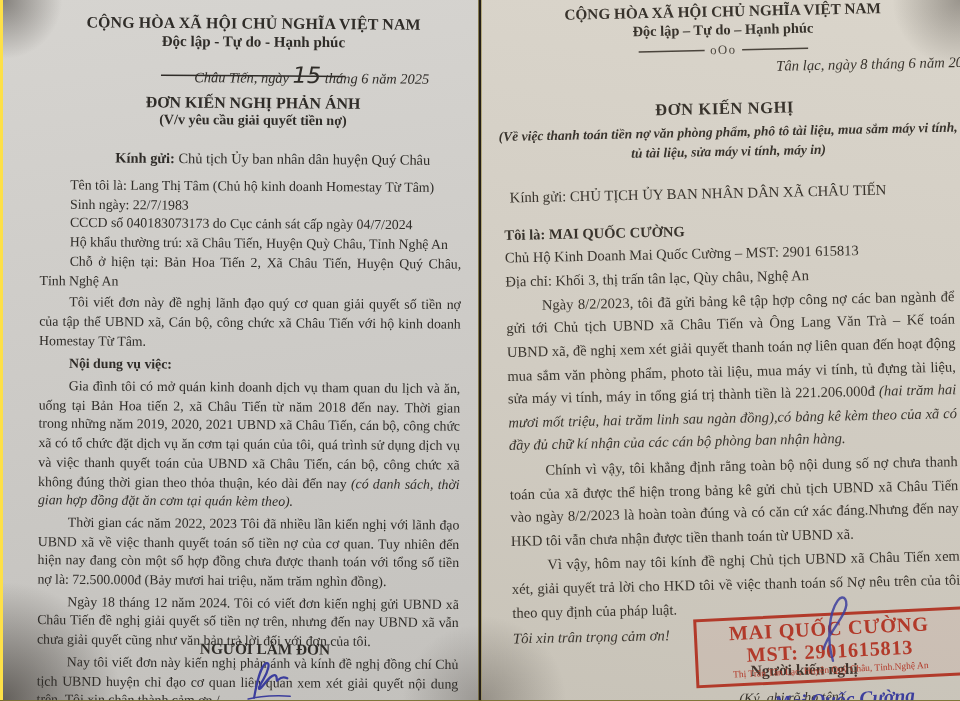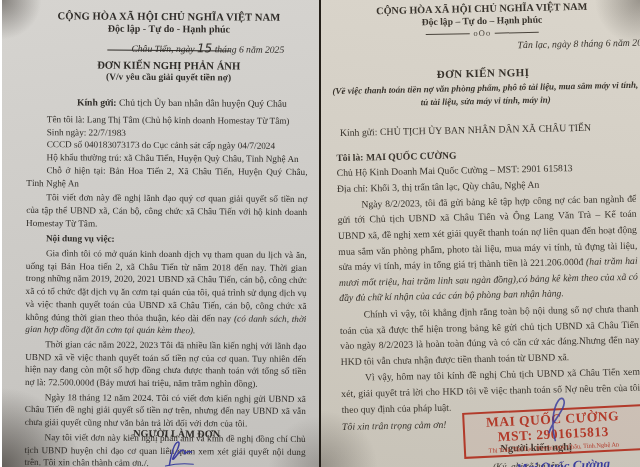--- a/index.html
+++ b/index.html
@@ -1,16 +1,16 @@
 <!DOCTYPE html>
 <html><head>
 <meta charset="utf-8">
 <style>
   html,body{margin:0;padding:0;background:#111;}
-  .screen{position:relative;width:640px;height:467px;background:#ffffff;overflow:hidden;
+  .screen{position:relative;width:640px;height:467px;background:#fde047;overflow:hidden;
     font-family:"Liberation Serif","DejaVu Serif",serif;color:#2f2c28;}
   .page{position:absolute;top:0;height:467px;overflow:hidden;}
   .page-left{left:2px;width:317px;
     background:
       radial-gradient(circle at 0% 100%, rgba(35,30,25,.6), transparent 14%),
       radial-gradient(circle at 0% 0%, rgba(35,30,25,.45), transparent 7%),
       radial-gradient(circle at 100% 100%, rgba(35,30,25,.25), transparent 9%),
       linear-gradient(173deg,#d6d4d0 0%,#cccac6 55%,#c3c1bd 100%);}
   .page-right{left:321px;width:319px;
     background:
@@ -19,21 +19,21 @@
       linear-gradient(187deg,#dad5cb 0%,#d1ccc2 55%,#c8c3b8 100%);}
   .sheet{position:relative;height:100%;}
   .sheet-left{transform:rotate(.4deg);padding:11px 10px 0 24px;}
   .sheet-right{transform:rotate(-1.2deg);transform-origin:50% 40%;padding:3px 6px 0 16px;color:#38332c;}
 
   
   .l-h1{text-align:center;font-weight:bold;font-size:10.6px;letter-spacing:.1px;}
   .l-h2{text-align:center;font-weight:bold;font-size:10px;margin-top:1px;}
   .l-h2 span{border-bottom:1px solid #2f2c28;padding-bottom:16px;}
   .l-date{text-align:center;font-style:italic;font-size:9.6px;margin:7px 0 5px 78px;}
-  .l-date .day{font-family:"DejaVu Sans",sans-serif;font-size:12px;}
+  .l-date .day{font-family:"DejaVu Sans",sans-serif;font-size:15px;}
   .l-title{text-align:center;font-weight:bold;font-size:10.6px;margin-top:5px;}
   .l-sub{text-align:center;font-weight:bold;font-size:9.4px;margin-top:1px;}
   .l-kinhgui{margin:15px 0 6px 50px;font-size:9.6px;}
   .l-kinhgui b{font-weight:bold;}
   .l-body{font-size:9.2px;line-height:12.7px;text-align:justify;margin-right:2px;}
   .l-info{margin-left:20px;}
   .l-info.wrap{margin-left:0;text-indent:20px;}
   .l-p{text-indent:20px;margin-top:2px;}
   .l-label{font-weight:bold;margin-left:20px;margin-top:3px;}
   .l-sign{position:absolute;bottom:0;left:96px;width:160px;text-align:center;}

